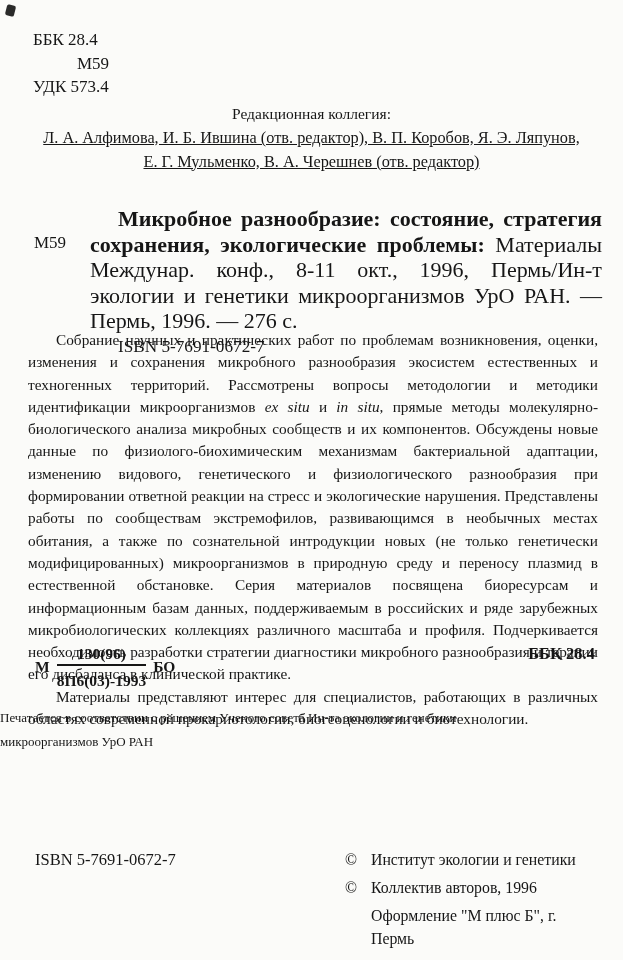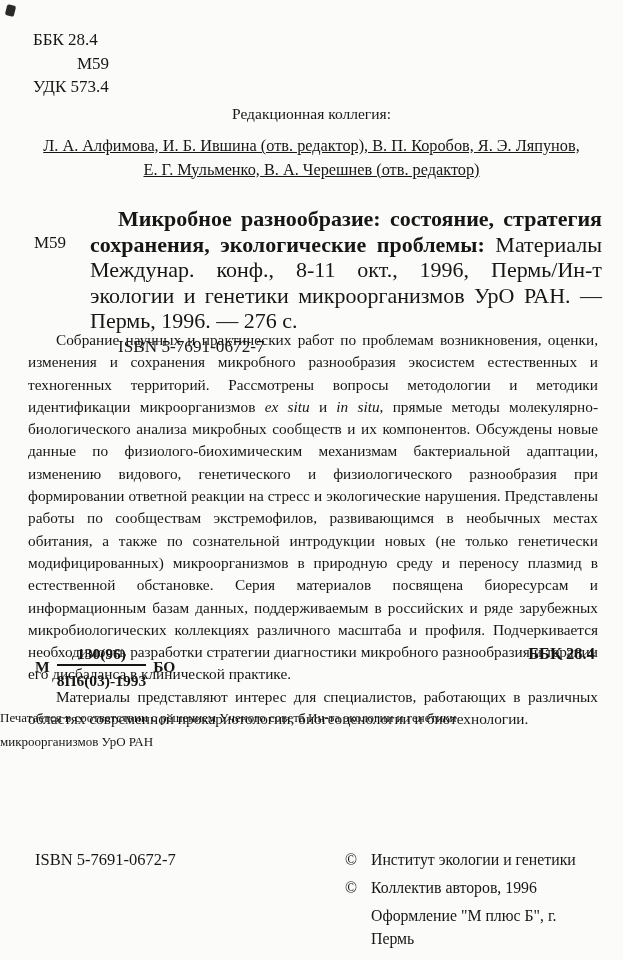--- a/index.html
+++ b/index.html
@@ -14,21 +14,21 @@
   }
   .scan-mark {
     position: absolute; left: 6px; top: 5px;
     width: 9px; height: 11px; background: #2a2a2a;
     border-radius: 2px; transform: rotate(14deg);
   }
   .top-codes { position: absolute; left: 33px; top: 28px; font-size: 17px; line-height: 23.5px; }
   .code-line.indent { padding-left: 44px; }
 
   .editorial { position: absolute; left: 0; right: 0; top: 103px; text-align: center; }
-  .ed-heading { font-size: 15.5px; line-height: 21px; margin-bottom: 10px; }
+  .ed-heading { font-size: 15.5px; line-height: 21px; margin-bottom: 2px; }
   .ed-line { font-size: 16.3px; line-height: 23.5px; text-decoration: underline; }
 
   .bib { position: absolute; left: 90px; top: 206px; width: 512px; }
   .bib-label { position: absolute; left: -56px; top: 27px; font-size: 17px; }
   .bib-par { margin: 0; font-size: 22px; line-height: 25.5px; text-align: justify; text-indent: 28px; }
   .bib-isbn { font-size: 17.2px; line-height: 25.5px; padding-left: 28px; }
 
   .annotation { position: absolute; left: 28px; top: 329px; width: 570px; }
   .ann-par { margin: 0; font-size: 15.3px; line-height: 22.3px; text-align: justify; text-indent: 28px; }
 

